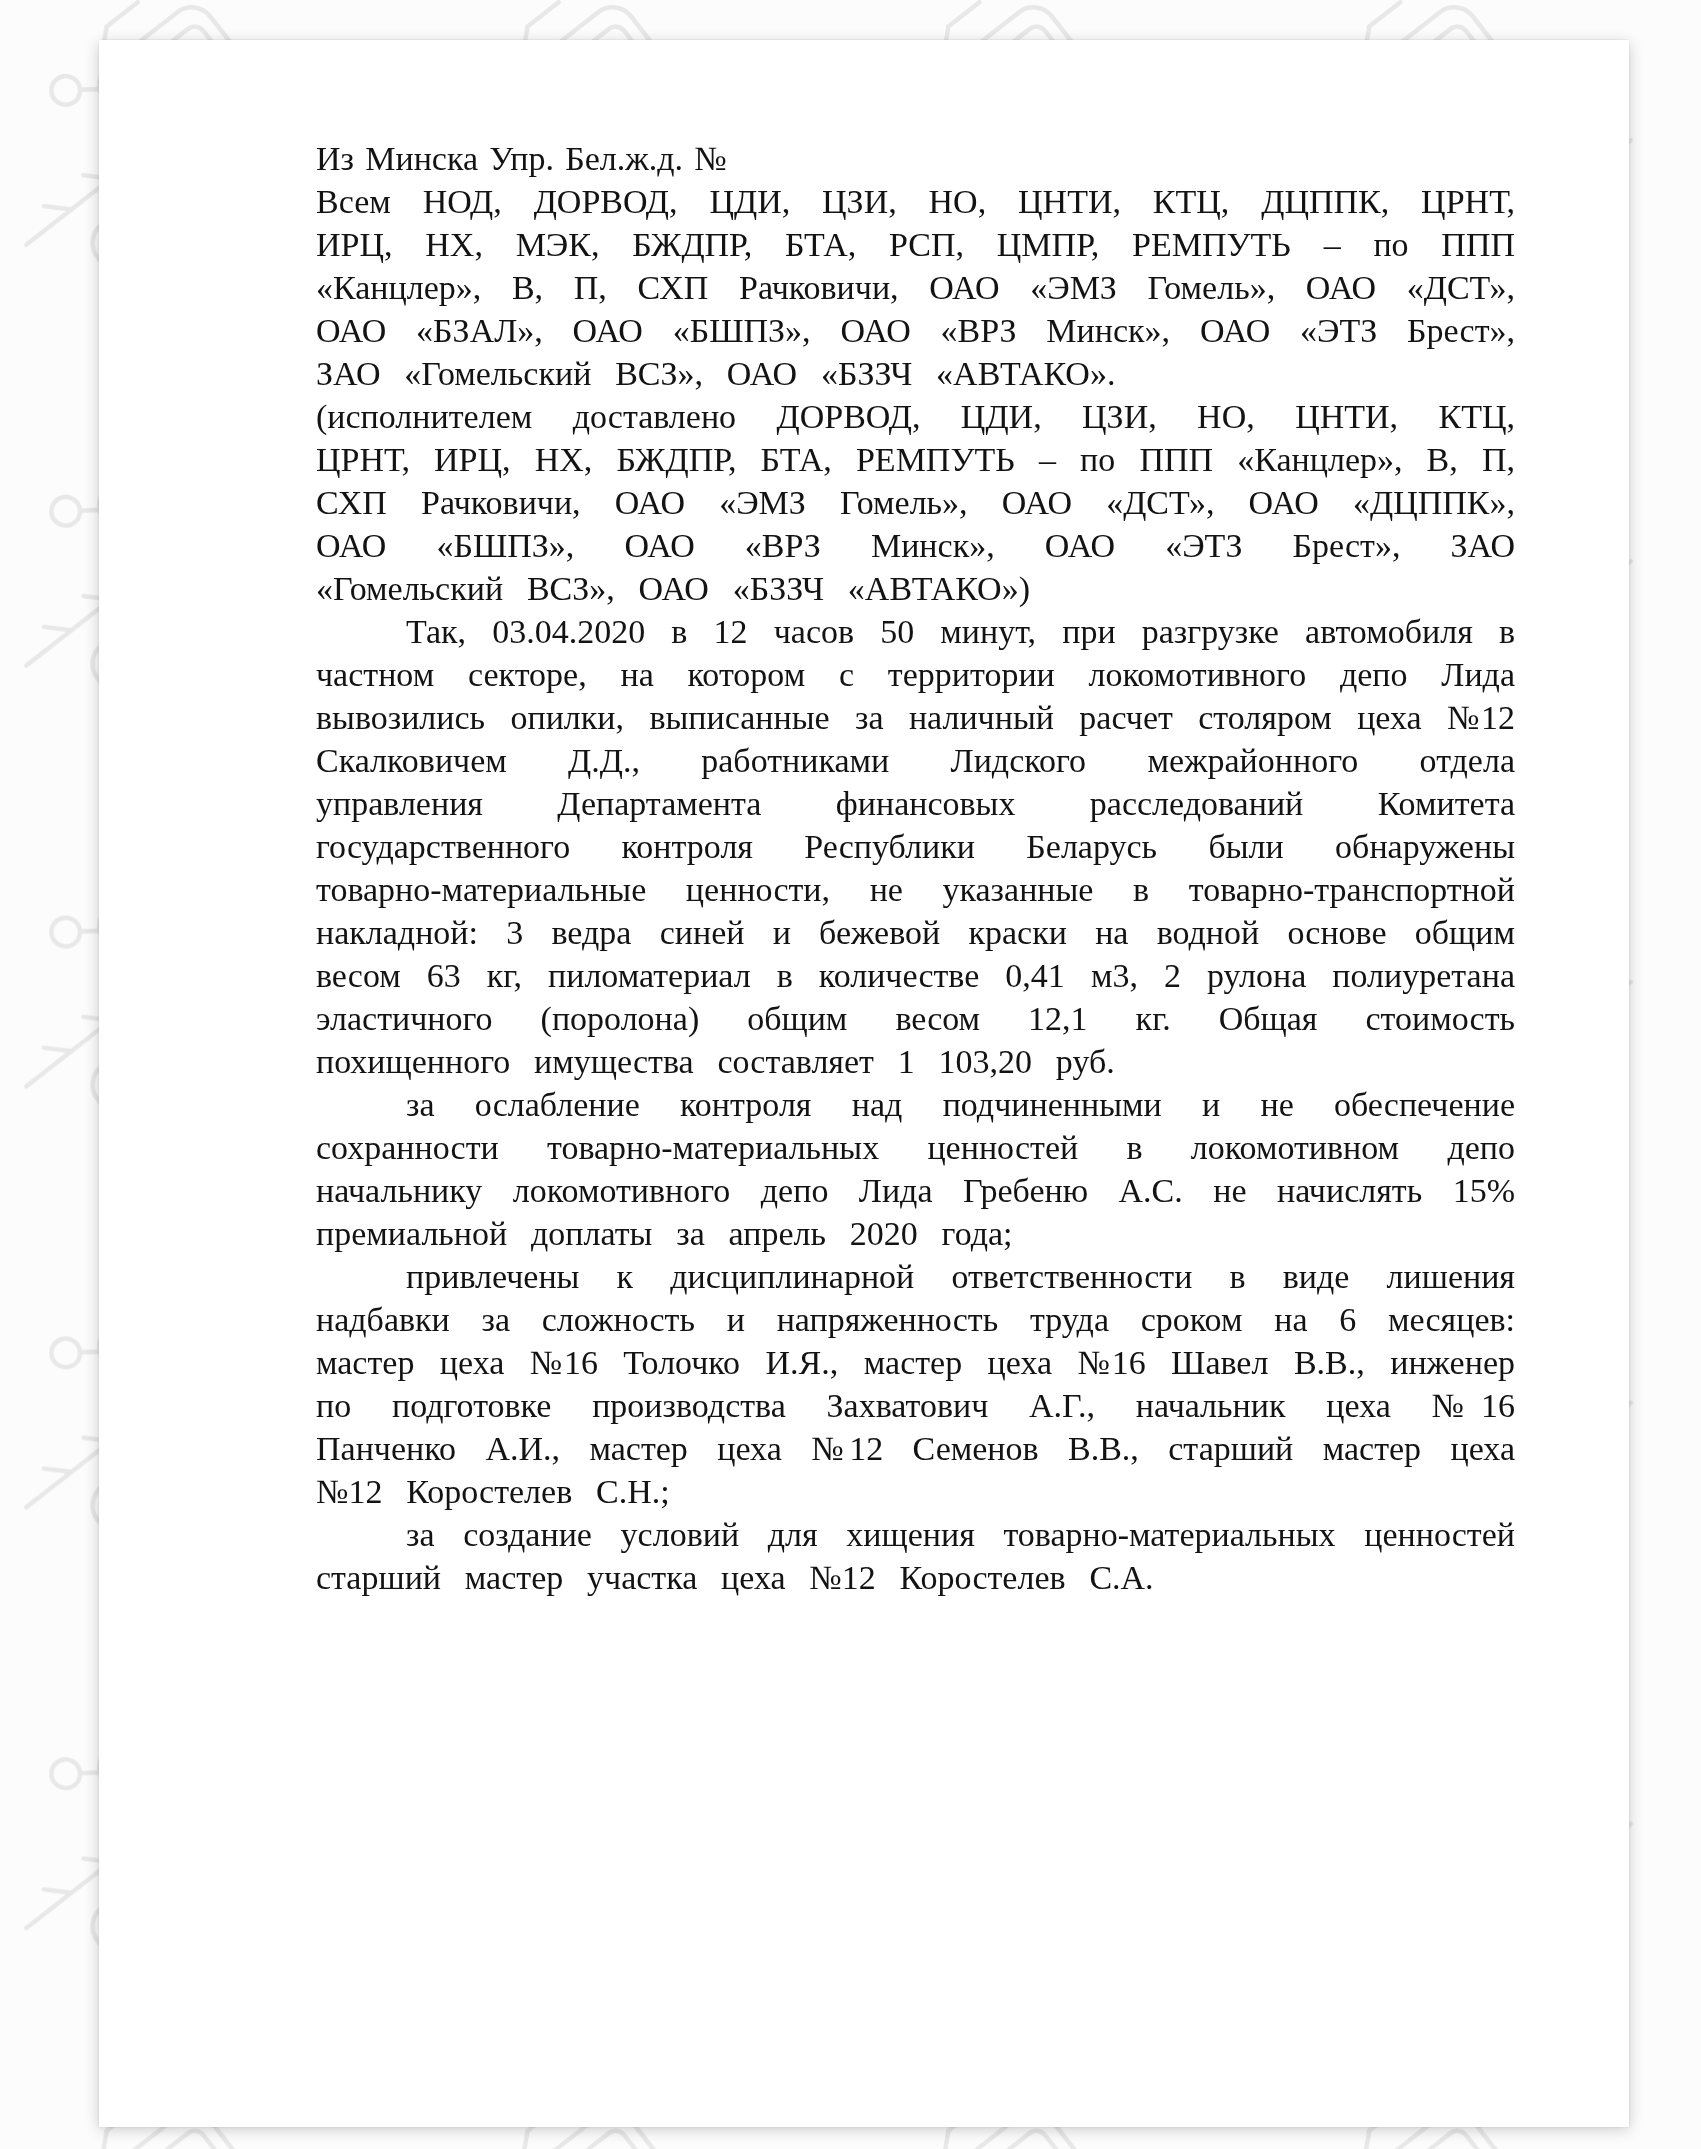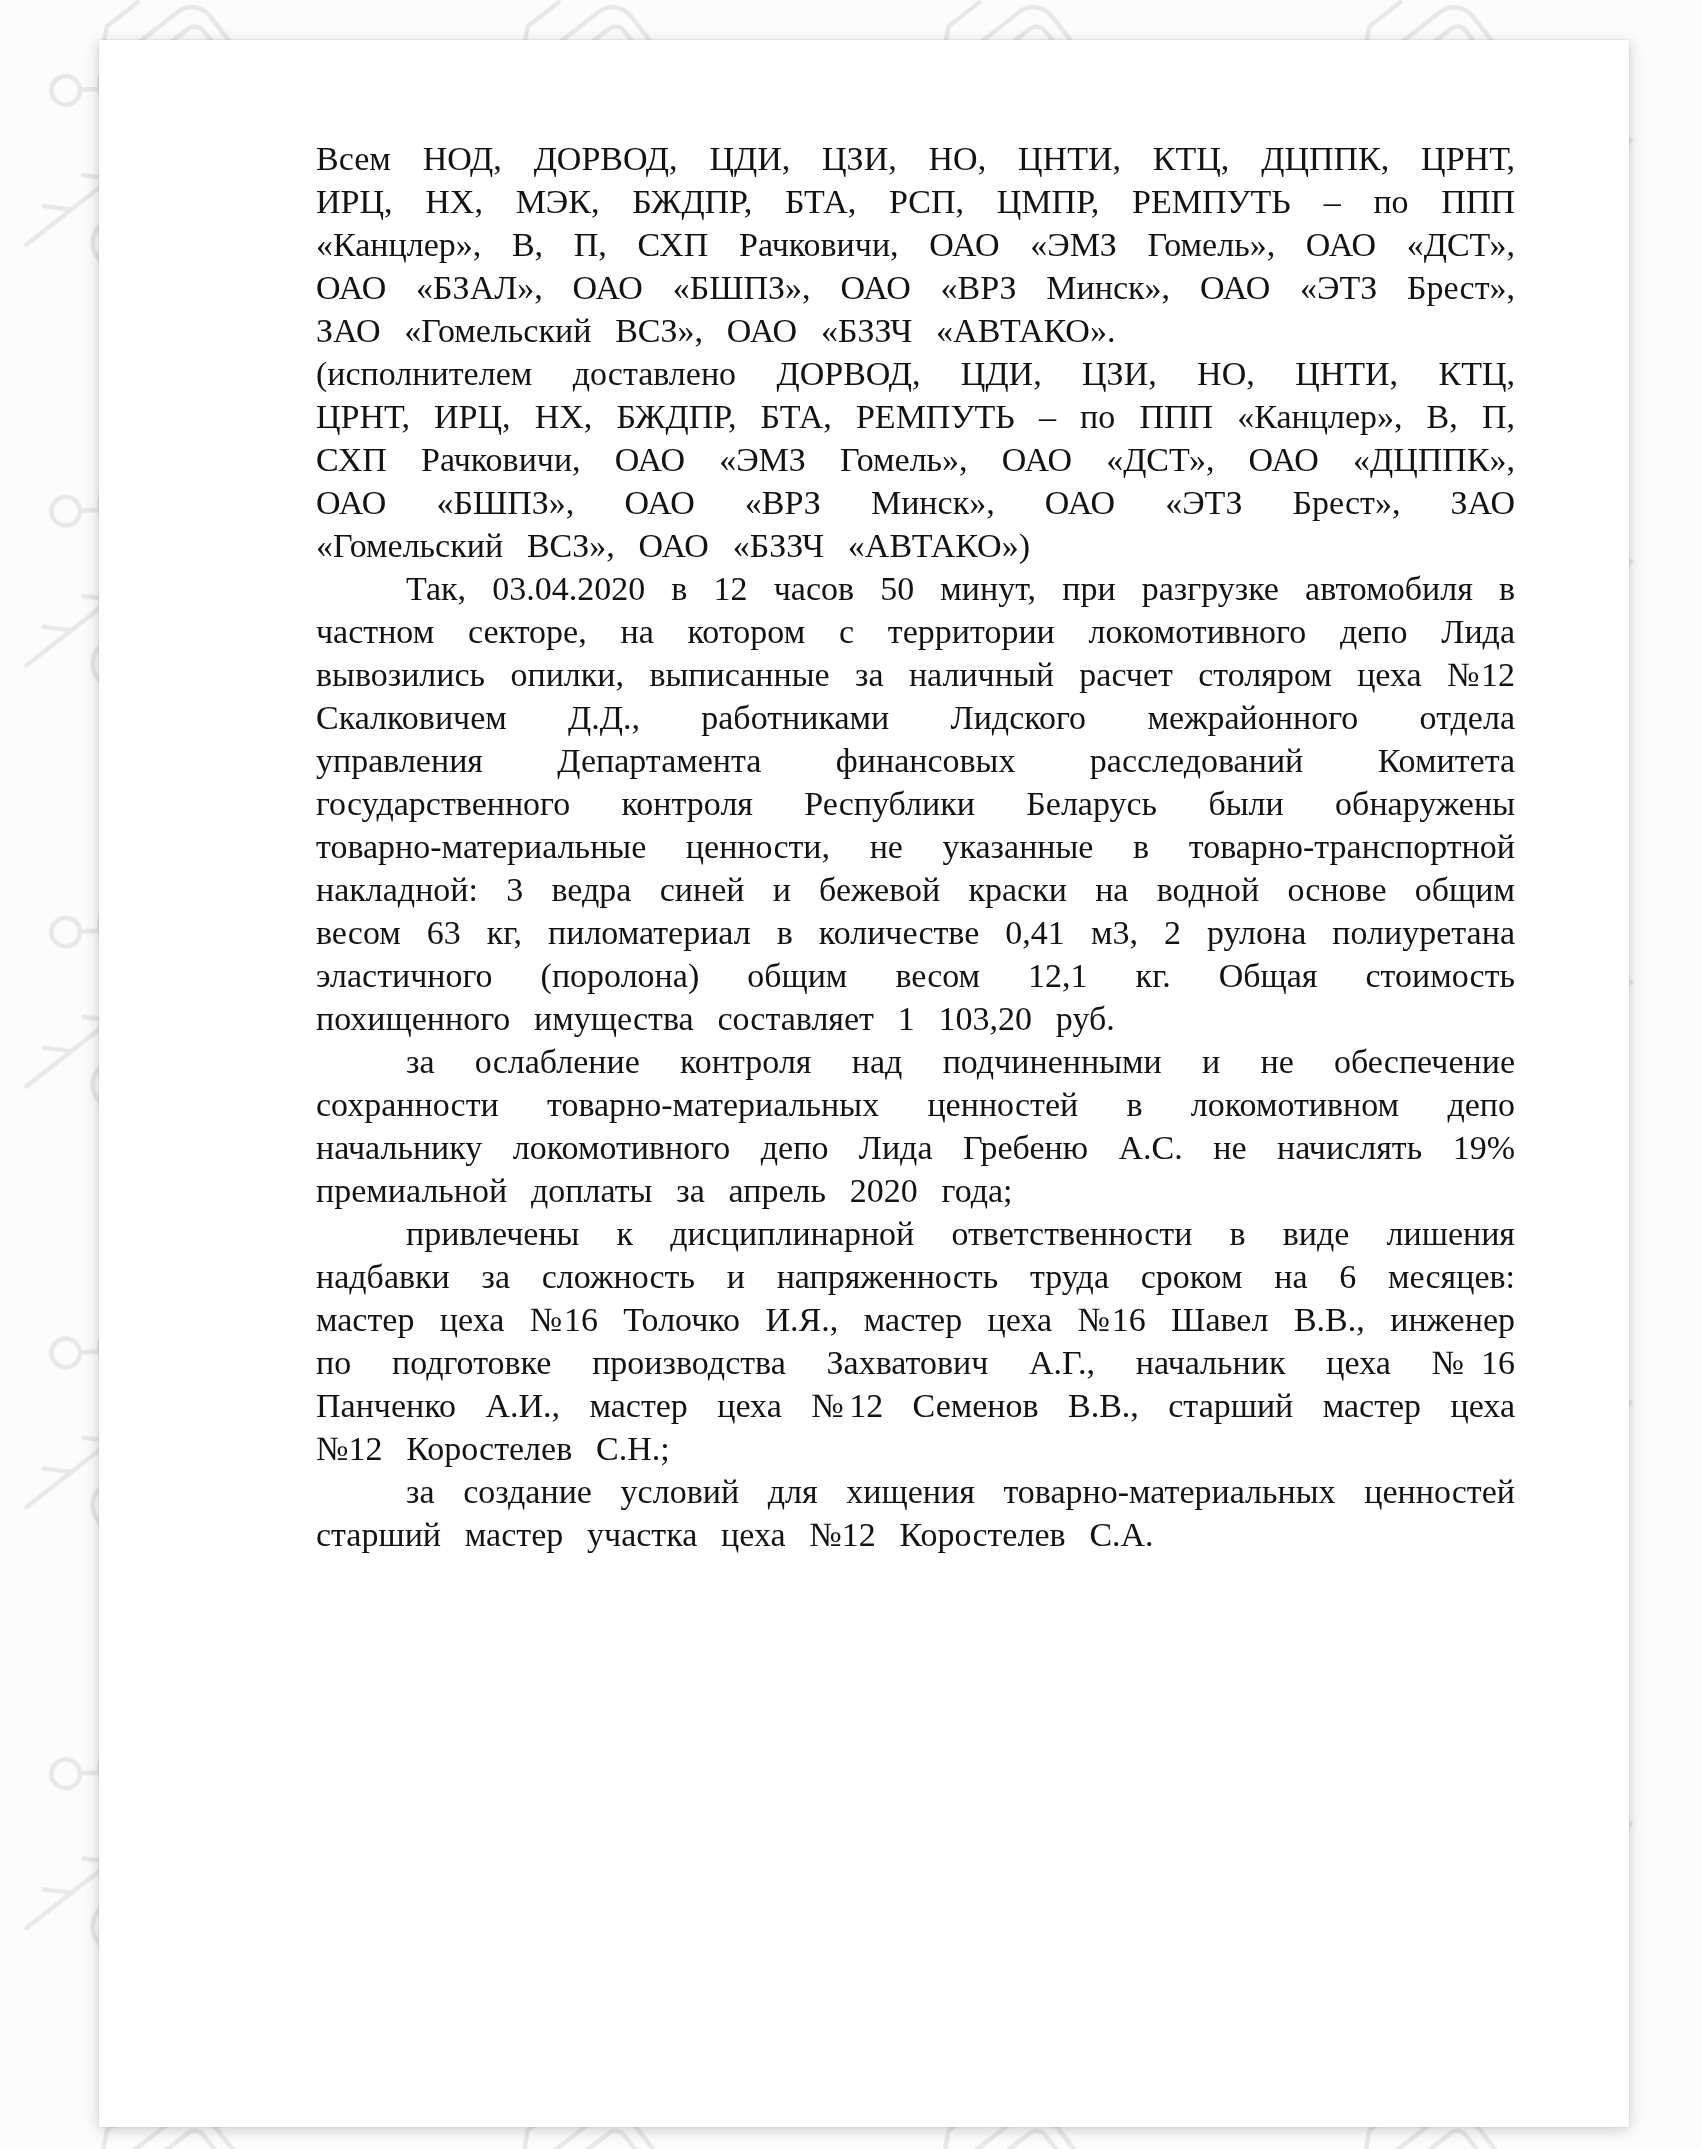--- a/index.html
+++ b/index.html
@@ -77,21 +77,22 @@
       <use xlink:href="#tram" href="#tram" transform="translate(100,90) rotate(-38)"></use>
       <use xlink:href="#tram" href="#tram" transform="translate(340,340) rotate(142)"></use>
     </pattern>
   </defs>
   <rect width="1900" height="2400" fill="#fcfcfc"></rect>
   <rect width="1900" height="2400" fill="url(#trains)"></rect>
 </svg>
 
 <div class="page">
   <div class="doc">
+    <p class="origin-line">Из Минска Упр. Бел.ж.д. №</p>
     <p class="para">Всем НОД, ДОРВОД, ЦДИ, ЦЗИ, НО, ЦНТИ, КТЦ, ДЦППК, ЦРНТ, ИРЦ, НХ, МЭК, БЖДПР, БТА, РСП, ЦМПР, РЕМПУТЬ – по ППП «Канцлер», В, П, СХП Рачковичи, ОАО «ЭМЗ Гомель», ОАО «ДСТ», ОАО «БЗАЛ», ОАО «БШПЗ», ОАО «ВРЗ Минск», ОАО «ЭТЗ Брест», ЗАО «Гомельский ВСЗ», ОАО «БЗЗЧ «АВТАКО».</p>
     <p class="para">(исполнителем доставлено ДОРВОД, ЦДИ, ЦЗИ, НО, ЦНТИ, КТЦ, ЦРНТ, ИРЦ, НХ, БЖДПР, БТА, РЕМПУТЬ – по ППП «Канцлер», В, П, СХП Рачковичи, ОАО «ЭМЗ Гомель», ОАО «ДСТ», ОАО «ДЦППК», ОАО «БШПЗ», ОАО «ВРЗ Минск», ОАО «ЭТЗ Брест», ЗАО «Гомельский ВСЗ», ОАО «БЗЗЧ «АВТАКО»)</p>
     <p class="para para-indent">Так, 03.04.2020 в 12 часов 50 минут, при разгрузке автомобиля в частном секторе, на котором с территории локомотивного депо Лида вывозились опилки, выписанные за наличный расчет столяром цеха №12 Скалковичем Д.Д., работниками Лидского межрайонного отдела управления Департамента финансовых расследований Комитета государственного контроля Республики Беларусь были обнаружены товарно-материальные ценности, не указанные в товарно-транспортной накладной: 3 ведра синей и бежевой краски на водной основе общим весом 63 кг, пиломатериал в количестве 0,41 м3, 2 рулона полиуретана эластичного (поролона) общим весом 12,1 кг. Общая стоимость похищенного имущества составляет 1 103,20 руб.</p>
-    <p class="para para-indent">за ослабление контроля над подчиненными и не обеспечение сохранности товарно-материальных ценностей в локомотивном депо начальнику локомотивного депо Лида Гребеню А.С. не начислять 19% премиальной доплаты за апрель 2020 года;</p>
+    <p class="para para-indent">за ослабление контроля над подчиненными и не обеспечение сохранности товарно-материальных ценностей в локомотивном депо начальнику локомотивного депо Лида Гребеню А.С. не начислять 15% премиальной доплаты за апрель 2020 года;</p>
     <p class="para para-indent">привлечены к дисциплинарной ответственности в виде лишения надбавки за сложность и напряженность труда сроком на 6 месяцев: мастер цеха №16 Толочко И.Я., мастер цеха №16 Шавел В.В., инженер по подготовке производства Захватович А.Г., начальник цеха №16 Панченко А.И., мастер цеха №12 Семенов В.В., старший мастер цеха №12 Коростелев С.Н.;</p>
     <p class="para para-indent">за создание условий для хищения товарно-материальных ценностей старший мастер участка цеха №12 Коростелев С.А.</p>
   </div>
 </div>
 
 
 </body></html>

